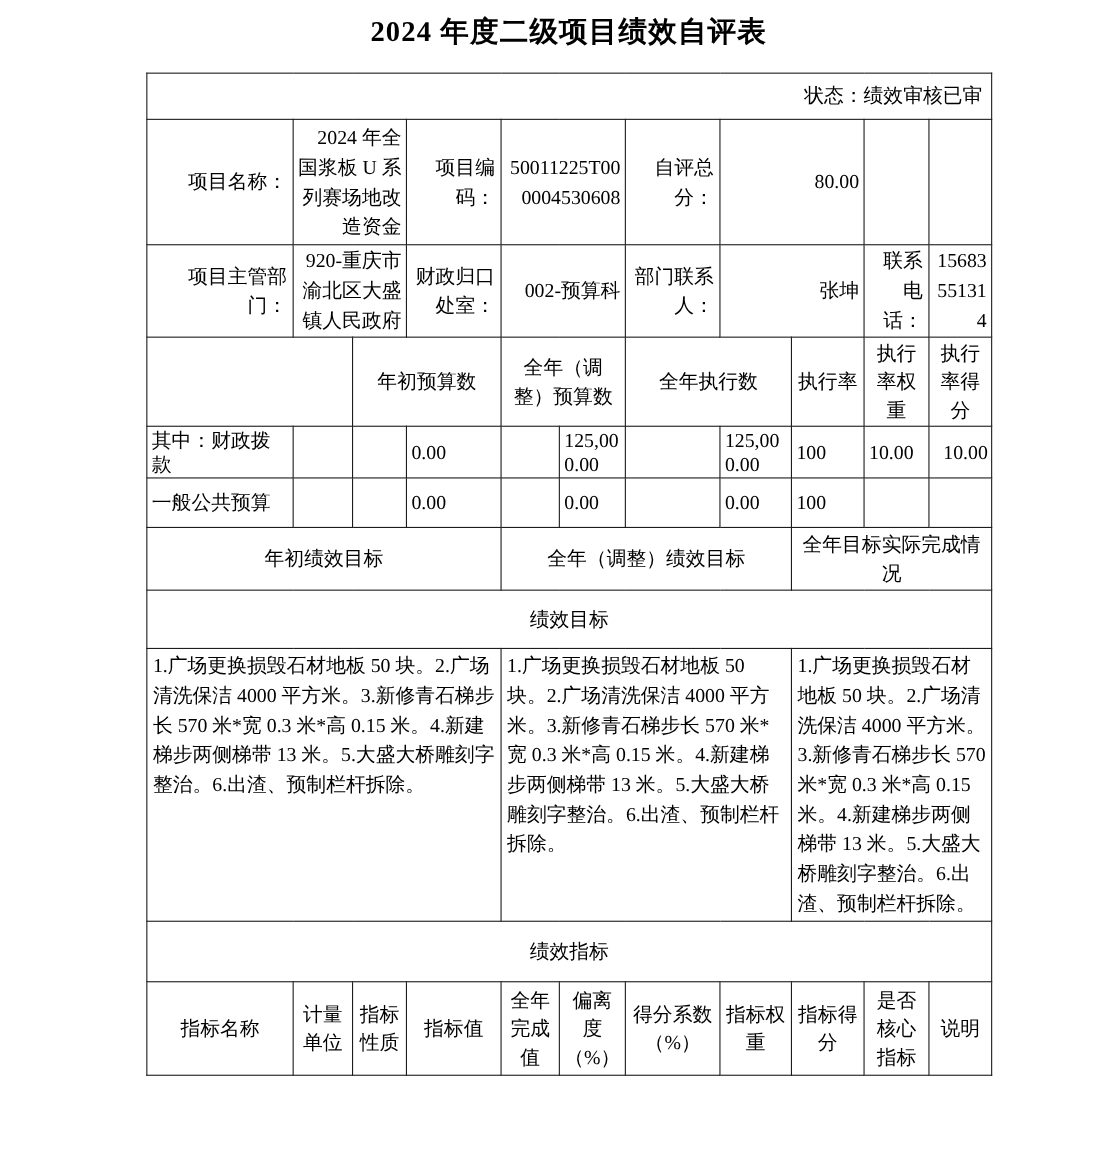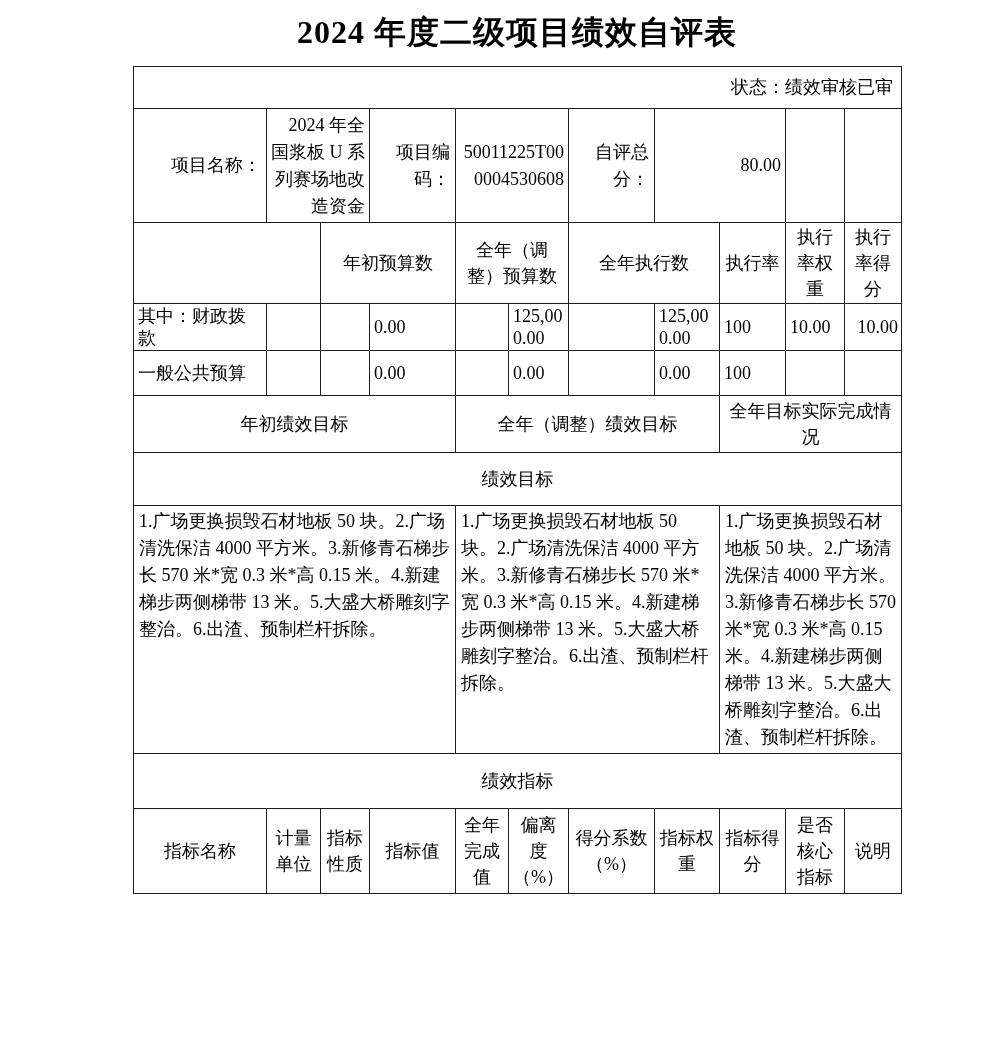--- a/index.html
+++ b/index.html
@@ -1,19 +1,19 @@
 <!DOCTYPE html>
 <html><head>
 <meta charset="utf-8">
 <style>
   html,body{margin:0;padding:0;background:#ffffff;}
   body{width:1000px;height:1056px;font-family:"Liberation Serif","DejaVu Serif",serif;color:#000;}
   .sheet{position:relative;width:1000px;height:1056px;background:#fff;overflow:hidden;}
   .title{position:absolute;top:11px;left:133px;width:768px;text-align:center;
-         font-size:32px;font-weight:bold;letter-spacing:1px;}
+         font-size:26px;font-weight:bold;letter-spacing:1px;}
   table.main{position:absolute;left:133px;top:66px;width:768px;border-collapse:collapse;table-layout:fixed;}
   td{border:1px solid #1c1c1c;font-size:18px;line-height:27px;padding:1px 4px;
      vertical-align:middle;overflow:hidden;}
   td.status{text-align:right;padding-right:8px;}
   td.lbl{text-align:right;padding-right:5px;}
   td.val{text-align:right;word-break:break-all;}
   td.sec{text-align:center;}
   td.hdr{text-align:center;line-height:26px;}
   tr.fr td{line-height:22px;}
   td.flabel{text-align:left;}
@@ -51,20 +51,30 @@
       <td class="lbl">项目名称：</td>
       <td colspan="2" class="val">2024 年全国浆板 U 系列赛场地改造资金</td>
       <td class="lbl">项目编码：</td>
       <td colspan="2" class="val">50011225T000004530608</td>
       <td class="lbl">自评总分：</td>
       <td colspan="2" class="val">80.00</td>
       <td class="val"></td>
       <td class="val"></td>
     </tr>
 
+    <tr style="height:82px">
+      <td class="lbl">项目主管部门：</td>
+      <td colspan="2" class="val">920-重庆市渝北区大盛镇人民政府</td>
+      <td class="lbl">财政归口处室：</td>
+      <td colspan="2" class="val">002-预算科</td>
+      <td class="lbl">部门联系人：</td>
+      <td colspan="2" class="val">张坤</td>
+      <td class="lbl">联系电话：</td>
+      <td class="val">15683551314</td>
+    </tr>
 
 
     <tr style="height:59px">
       <td colspan="2"></td>
       <td colspan="2" class="hdr">年初预算数</td>
       <td colspan="2" class="hdr">全年（调整）预算数</td>
       <td colspan="2" class="hdr">全年执行数</td>
       <td class="hdr">执行率</td>
       <td class="hdr">执行率权重</td>
       <td class="hdr">执行率得分</td>

